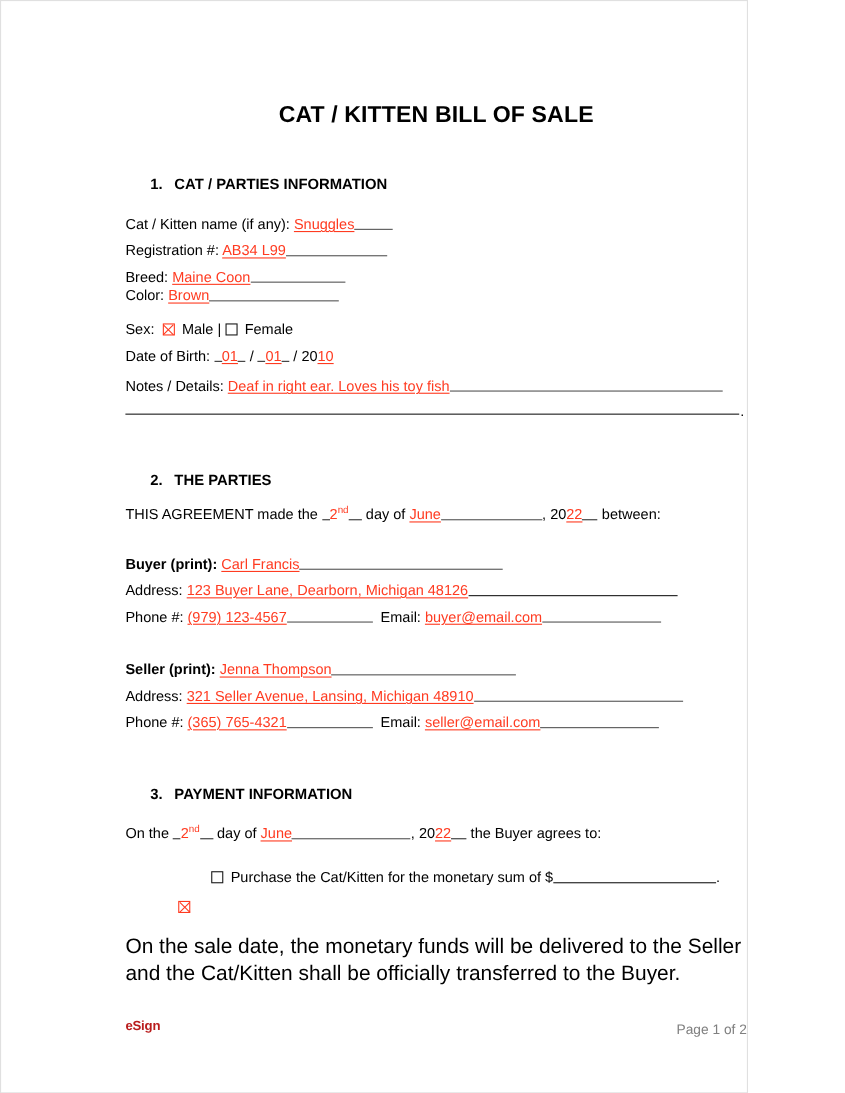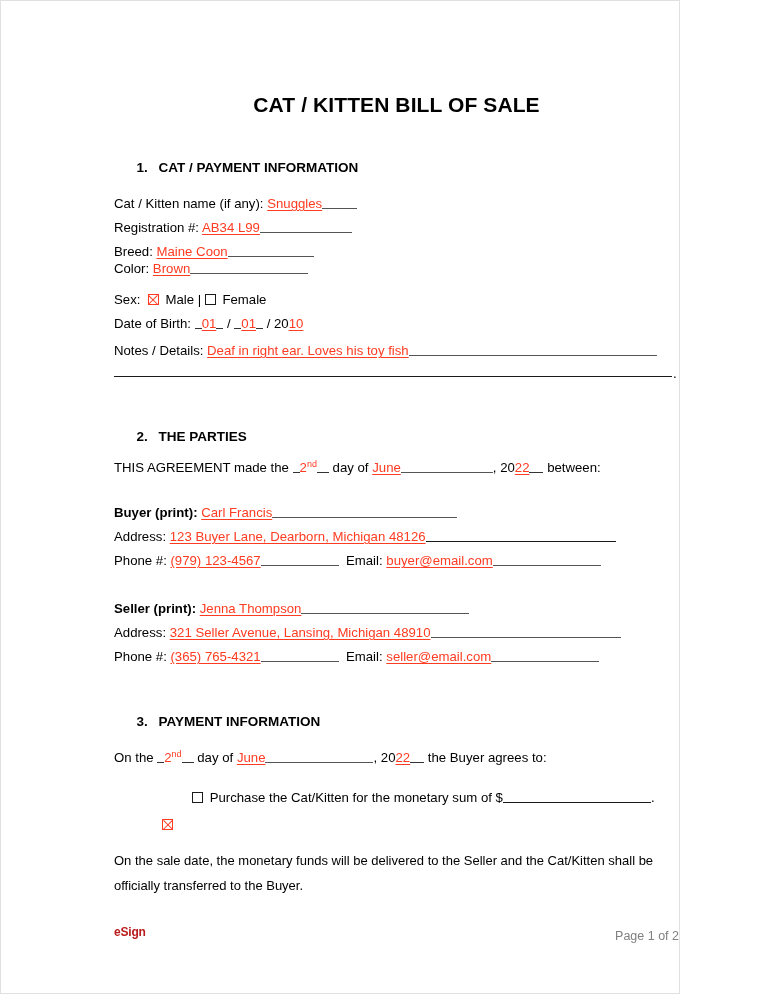--- a/index.html
+++ b/index.html
@@ -62,21 +62,21 @@
     color: #000000;
     white-space: nowrap;
     line-height: 16px;
   }
   .line.indent { left: 48px; }
 
   .para {
     position: absolute;
     left: 0;
     width: 560px;
-    font-size: 13px;
+    font-size: 19px;
     color: #000000;
     line-height: 25px;
   }
 
   
   .fill {
     color: #ff3b21;
     text-decoration: underline;
     text-decoration-color: #ff3b21;
     text-underline-offset: 2px;
@@ -170,21 +170,21 @@
 </style>
 </head>
 <body>
 
 <div class="page">
   <div class="sheet">
 
     <div class="doc-title">CAT / KITTEN BILL OF SALE</div>
 
     <div class="section-heading" style="top:144px;">
-      <span class="num">1.</span><span>CAT / PAYMENT INFORMATION</span>
+      <span class="num">1.</span><span>CAT / PARTIES INFORMATION</span>
     </div>
 
     <div class="line" style="top:195px;">
       <span>Cat / Kitten name (if any):</span>
       <span class="fill">Snuggles</span><span class="rule" style="width:35px;"></span>
     </div>
 
     <div class="line" style="top:219px;">
       <span>Registration #:</span>
       <span class="fill">AB34 L99</span><span class="rule" style="width:92px;"></span>

